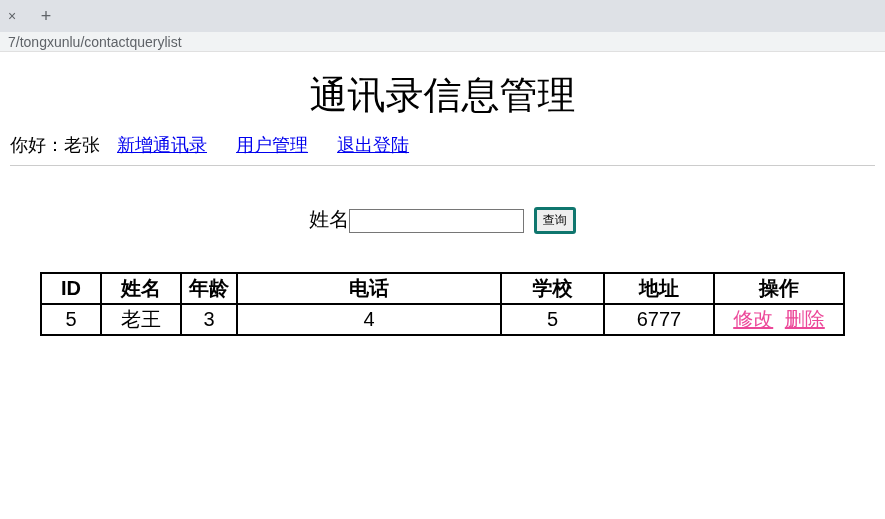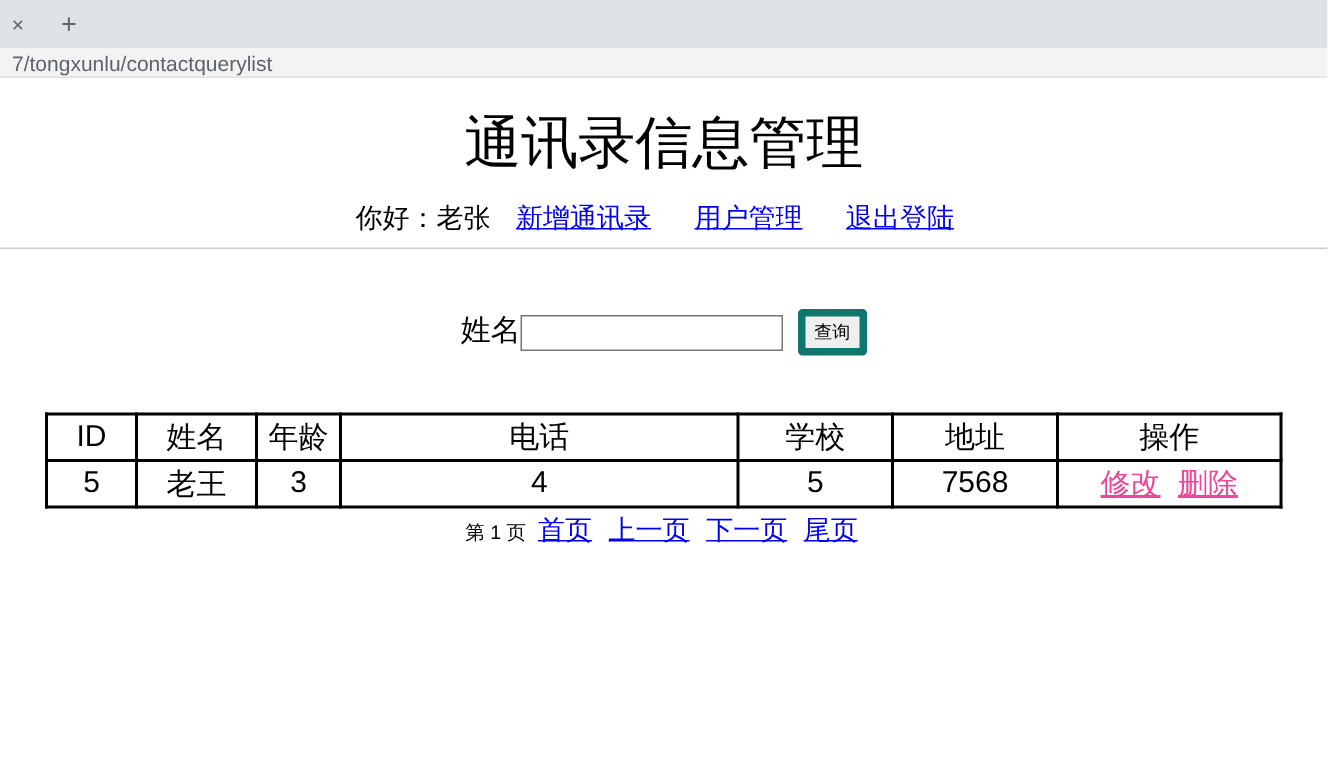--- a/index.html
+++ b/index.html
@@ -4,36 +4,36 @@
   <style>
     * { box-sizing: border-box; margin: 0; padding: 0; }
     body { font-family: Arial, "Microsoft YaHei", sans-serif; background: #fff; }
     
     .tab-bar { height: 32px; background: #dee1e6; display: flex; align-items: center; padding-left: 4px; }
     .tab-close { width: 16px; height: 16px; display: flex; align-items: center; justify-content: center; color: #5f6368; margin-right: 12px; font-size: 14px; cursor: pointer; }
     .new-tab { width: 28px; height: 28px; display: flex; align-items: center; justify-content: center; color: #5f6368; font-size: 18px; font-weight: 300; cursor: pointer; }
     
     .addr-bar { height: 20px; background: #f1f3f4; display: flex; align-items: center; padding: 0 8px; border-bottom: 1px solid #e0e0e0; color: #5f6368; font-size: 14px; }
     
-    .page { padding: 0 0; }
+    .page { padding: 0 10px; }
     
     h1 { text-align: center; font-size: 38px; font-weight: 400; margin: 18px 0 12px; color: #000; }
     
-    .nav-row { text-align: center; font-size: 18px; padding-bottom: 8px; border-bottom: 1px solid #ccc; }
+    .nav-row { font-size: 18px; padding-bottom: 8px; border-bottom: 1px solid #ccc; }
     .nav-row .greet { color: #000; }
     .nav-row a { color: #0000ee; text-decoration: underline; margin: 0 12px; }
     
     .search-row { text-align: center; margin-top: 40px; font-size: 20px; }
     .search-row input[type="text"] { width: 175px; height: 24px; border: 1px solid #767676; font-size: 14px; vertical-align: middle; }
-    .search-row button { font-size: 12px; padding: 2px 6px; border: 5px solid #0f766e; background: #efefef; border-radius: 3px; vertical-align: middle; margin-left: 4px; cursor: pointer; }
+    .search-row button { font-size: 12px; padding: 2px 6px; border: 3px solid #0f766e; background: #efefef; border-radius: 3px; vertical-align: middle; margin-left: 4px; cursor: pointer; }
     
     .table-wrap { margin-top: 38px; padding: 0 30px; }
     table { border-collapse: collapse; width: 100%; }
     th, td { border: 2px solid #000; text-align: center; font-size: 20px; padding: 1px 6px; font-weight: 400; }
-    th { font-weight: 400; }
+    th { font-weight: 700; }
     td a { color: #ec4899; text-decoration: underline; margin: 0 3px; }
     
     .pager { text-align: center; margin-top: 2px; font-size: 18px; }
     .pager .pginfo { font-size: 13px; }
     .pager a { color: #0000ee; text-decoration: underline; margin: 0 3px; }
   </style>
 </head>
 <body>
 
 <div class="tab-bar">
@@ -63,40 +63,33 @@
   <div class="table-wrap">
     <table>
       <thead>
         <tr>
           <th style="width:60px">ID</th>
           <th style="width:80px">姓名</th>
           <th style="width:56px">年龄</th>
           <th>电话</th>
           <th style="width:103px">学校</th>
           <th style="width:110px">地址</th>
-          <th style="width:149px">操作</th>
+          <th style="width:130px">操作</th>
         </tr>
       </thead>
       <tbody>
         <tr>
           <td>5</td>
           <td>老王</td>
           <td>3</td>
           <td>4</td>
           <td>5</td>
-          <td>7568</td>
+          <td>6777</td>
           <td>
             <a href="#">修改</a>
             <a href="#">删除</a>
           </td>
         </tr>
       </tbody>
     </table>
 
-    <div class="pager">
-      <span class="pginfo">第 1 页</span>
-      <a href="#">首页</a>
-      <a href="#">上一页</a>
-      <a href="#">下一页</a>
-      <a href="#">尾页</a>
-    </div>
   </div>
 </div>
 
 </body></html>

